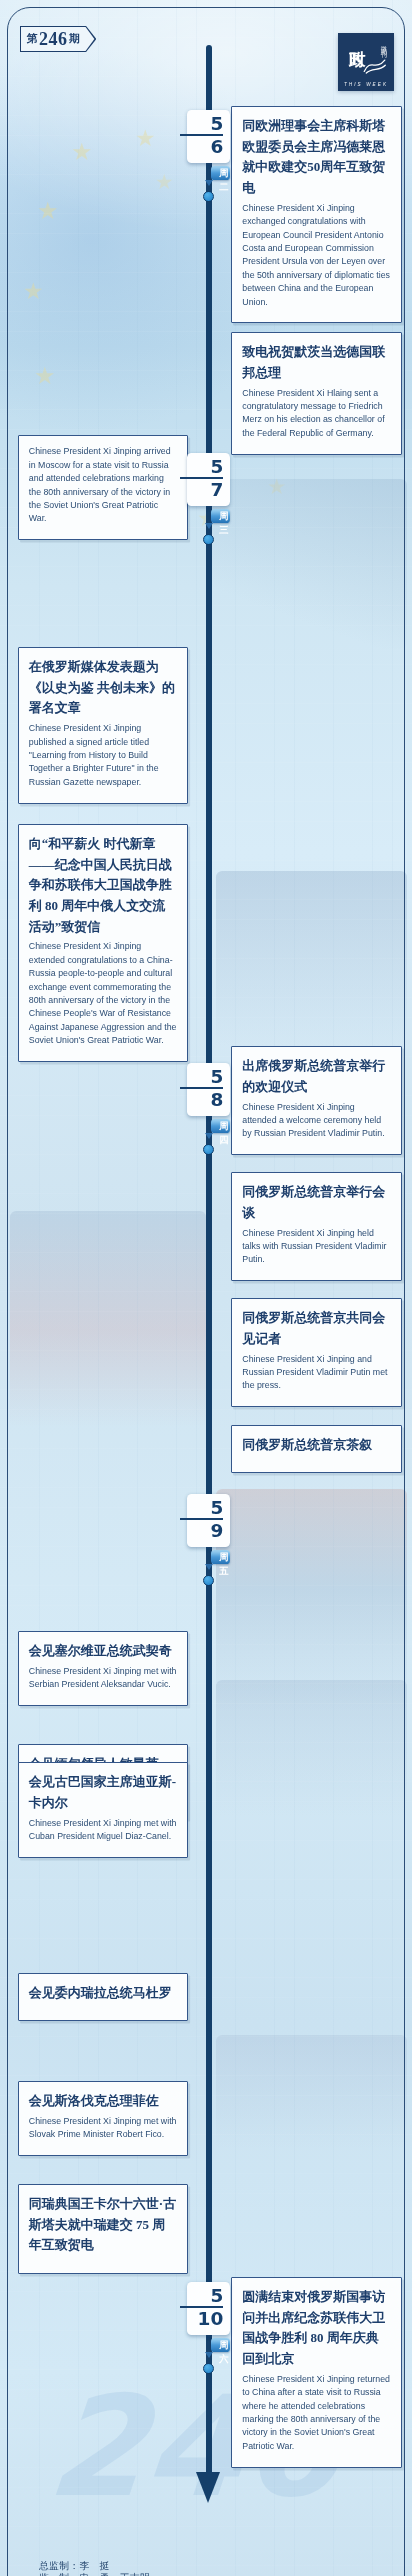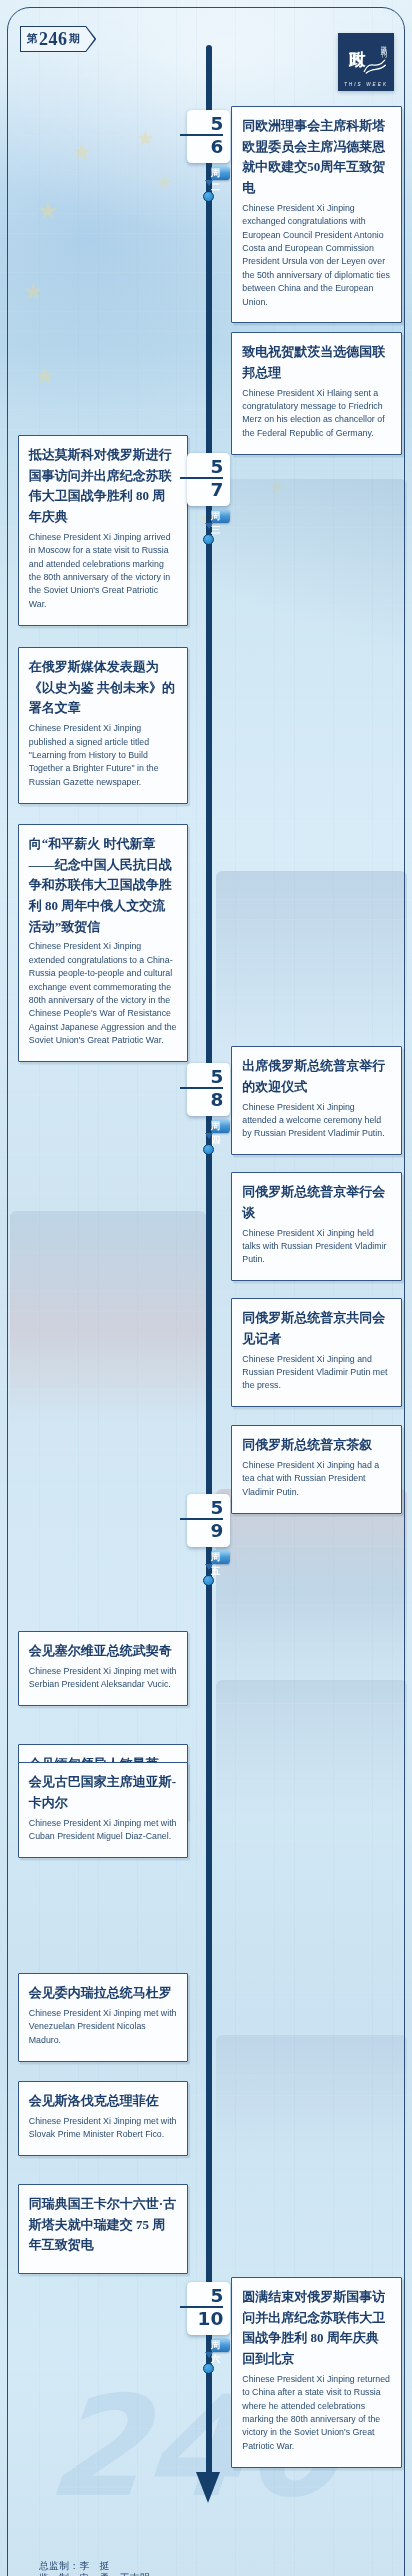--- a/index.html
+++ b/index.html
@@ -41,21 +41,21 @@
   .shaft{position:absolute;left:206px;top:45px;width:5.7px;height:2428px;background:#143f6a;border-radius:3.1px 3.1px 0 0;z-index:1;}
   .arrowhead{position:absolute;left:196px;top:2472px;width:0;height:0;z-index:1;
     border:12.4px solid transparent;border-top:31px solid #143f6a;}
 
   .marker{position:absolute;left:187px;width:43px;z-index:3;}
   .datebox{position:relative;height:49px;background:#fdfeff;border-radius:4.6px;padding:2.1px 0;
     box-shadow:0 1.5px 3.6px rgba(18,58,105,.30);}
   .mnum,.dnum{font-family:"DejaVu Sans","Liberation Sans",sans-serif;font-weight:700;font-size:18.5px;
     line-height:23px;color:#16406e;text-align:right;padding-right:6.7px;}
   .rule{position:absolute;left:-6.7px;right:6.7px;top:24px;height:1.5px;background:#16406e;}
-  .wtab{margin-top:3.1px;height:14px;border-radius:3.6px;text-align:left;
+  .wtab{margin-top:3.1px;height:14px;border-radius:3.6px;text-align:right;
     background:linear-gradient(180deg,#a9dbf7,#4a9ad8 50%,#2573b6);
     color:#fff;font-weight:700;font-size:9.3px;line-height:14px;letter-spacing:1.5px;
     box-shadow:0 1px 2.1px rgba(18,58,105,.35);margin-left:24px;}
   .ptr{width:0;height:0;margin:0 auto;border:4.6px solid transparent;border-top:6.2px solid #2a6aa6;}
   .dot{width:9.3px;height:9.3px;margin:0.5px auto 0;border-radius:50%;
     background:radial-gradient(circle at 35% 30%,#53b3ec,#1b7cc4);border:1.5px solid #0f3c69;}
 
   
   .card{position:absolute;background:#fbfdfe;border:1px solid #33568a;border-radius:1px;
     padding:9.3px 10.3px 13.4px;box-shadow:2.1px 2.6px 0 rgba(27,58,94,.12);z-index:2;}
@@ -184,21 +184,20 @@
   <section class="card right" style="top:106px">
     <h2>同欧洲理事会主席科斯塔欧盟委员会主席冯德莱恩就中欧建交50周年互致贺电</h2>
     <p>Chinese President Xi Jinping exchanged congratulations with European Council President Antonio Costa and European Commission President Ursula von der Leyen over the 50th anniversary of diplomatic ties between China and the European Union.</p>
   </section>
   <section class="card right" style="top:332px">
     <h2>致电祝贺默茨当选德国联邦总理</h2>
     <p>Chinese President Xi Hlaing sent a congratulatory message to Friedrich Merz on his election as chancellor of the Federal Republic of Germany.</p>
   </section>
 
   <section class="card left" style="top:435px">
-    <h2>抵达莫斯科对俄罗斯进行国事访问并出席纪念苏联伟大卫国战争胜利 80 周年庆典</h2>
     <p>Chinese President Xi Jinping arrived in Moscow for a state visit to Russia and attended celebrations marking the 80th anniversary of the victory in the Soviet Union's Great Patriotic War.</p>
   </section>
   <section class="card left" style="top:647px">
     <h2>在俄罗斯媒体发表题为《以史为鉴 共创未来》的署名文章</h2>
     <p>Chinese President Xi Jinping published a signed article titled "Learning from History to Build Together a Brighter Future" in the Russian Gazette newspaper.</p>
   </section>
   <section class="card left" style="top:824px">
     <h2>向“和平薪火 时代新章——纪念中国人民抗日战争和苏联伟大卫国战争胜利 80 周年中俄人文交流活动”致贺信</h2>
     <p>Chinese President Xi Jinping extended congratulations to a China-Russia people-to-people and cultural exchange event commemorating the 80th anniversary of the victory in the Chinese People's War of Resistance Against Japanese Aggression and the Soviet Union's Great Patriotic War.</p>
   </section>
@@ -210,38 +209,36 @@
   <section class="card right" style="top:1298px">
     <h2>同俄罗斯总统普京共同会见记者</h2>
     <p>Chinese President Xi Jinping and Russian President Vladimir Putin met the press.</p>
   </section>
   <section class="card right" style="top:1172px">
     <h2>同俄罗斯总统普京举行会谈</h2>
     <p>Chinese President Xi Jinping held talks with Russian President Vladimir Putin.</p>
   </section>
   <section class="card right" style="top:1425px">
     <h2>同俄罗斯总统普京茶叙</h2>
-    <p>Chinese President Xi Jinping had a tea chat with Russian President Vladimir Putin.</p>
   </section>
 
   <section class="card left" style="top:1631px">
     <h2>会见塞尔维亚总统武契奇</h2>
     <p>Chinese President Xi Jinping met with Serbian President Aleksandar Vucic.</p>
   </section>
   <section class="card left" style="top:1744px">
     <h2>会见缅甸领导人敏昂莱</h2>
     <p>Chinese President Xi Jinping met with Myanmar leader Min Aung Hlaing.</p>
   </section>
   <section class="card left" style="top:1762px">
     <h2>会见古巴国家主席迪亚斯-卡内尔</h2>
     <p>Chinese President Xi Jinping met with Cuban President Miguel Diaz-Canel.</p>
   </section>
   <section class="card left" style="top:1973px">
     <h2>会见委内瑞拉总统马杜罗</h2>
-    <p>Chinese President Xi Jinping met with Venezuelan President Nicolas Maduro.</p>
   </section>
   <section class="card left" style="top:2081px">
     <h2>会见斯洛伐克总理菲佐</h2>
     <p>Chinese President Xi Jinping met with Slovak Prime Minister Robert Fico.</p>
   </section>
   <section class="card left" style="top:2184px">
     <h2>同瑞典国王卡尔十六世·古斯塔夫就中瑞建交 75 周年互致贺电</h2>
   </section>
 
   <section class="card right" style="top:2277px">

